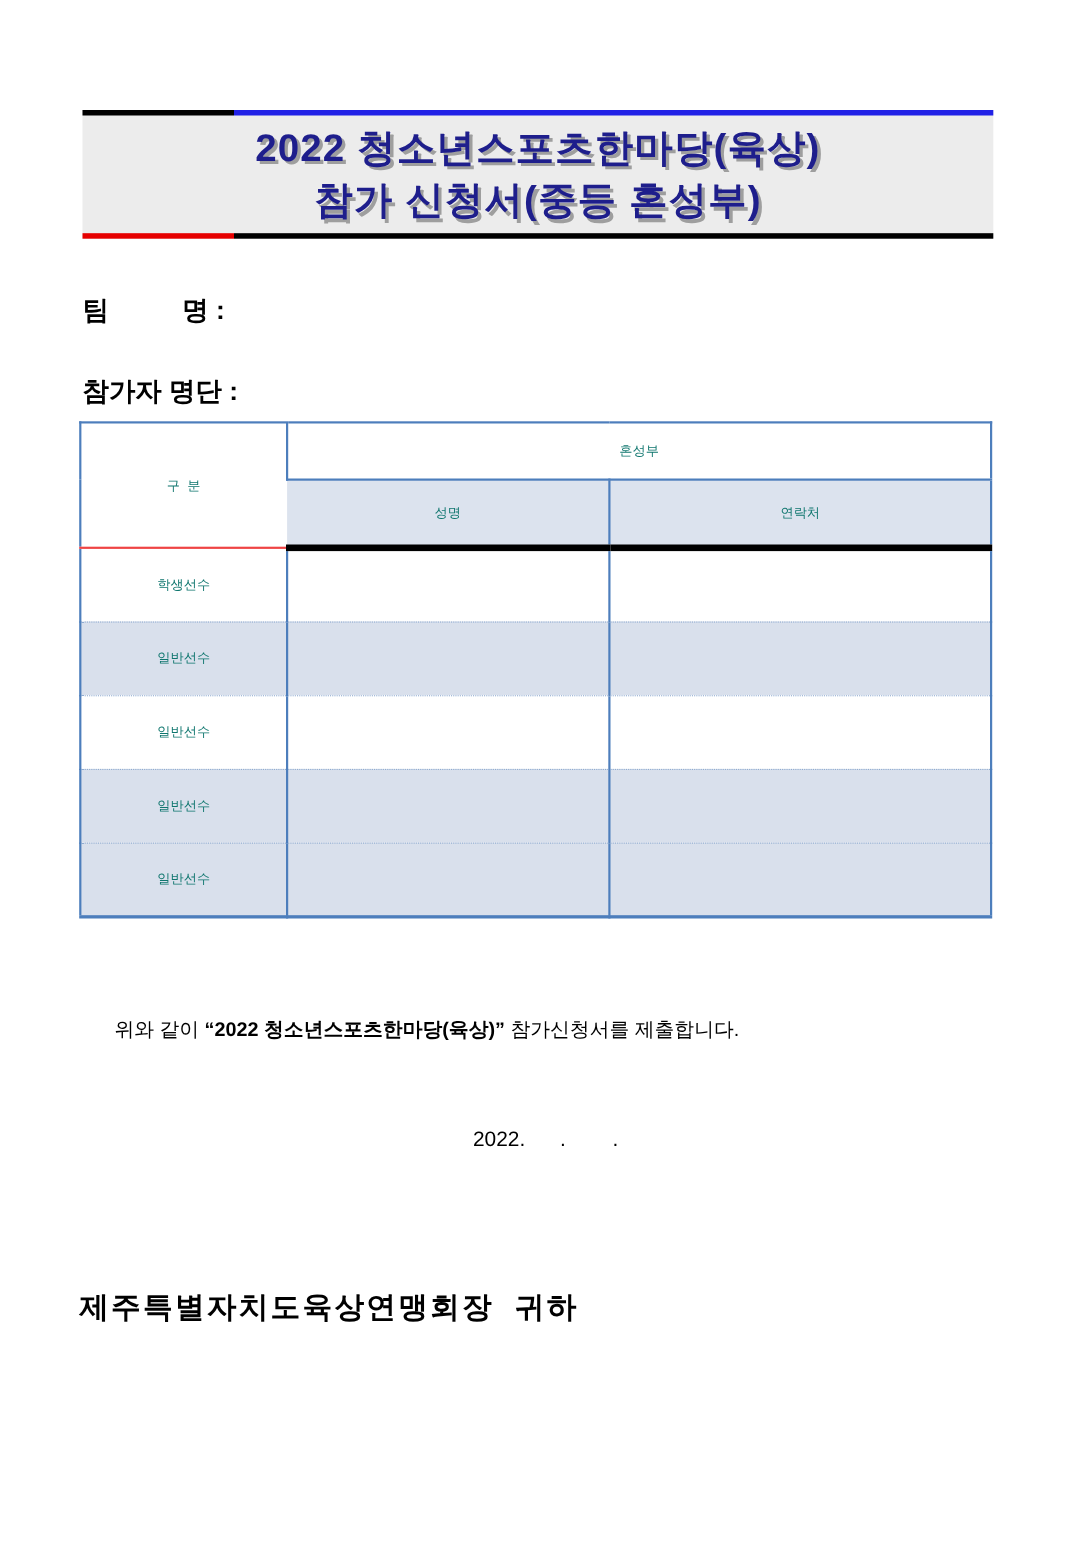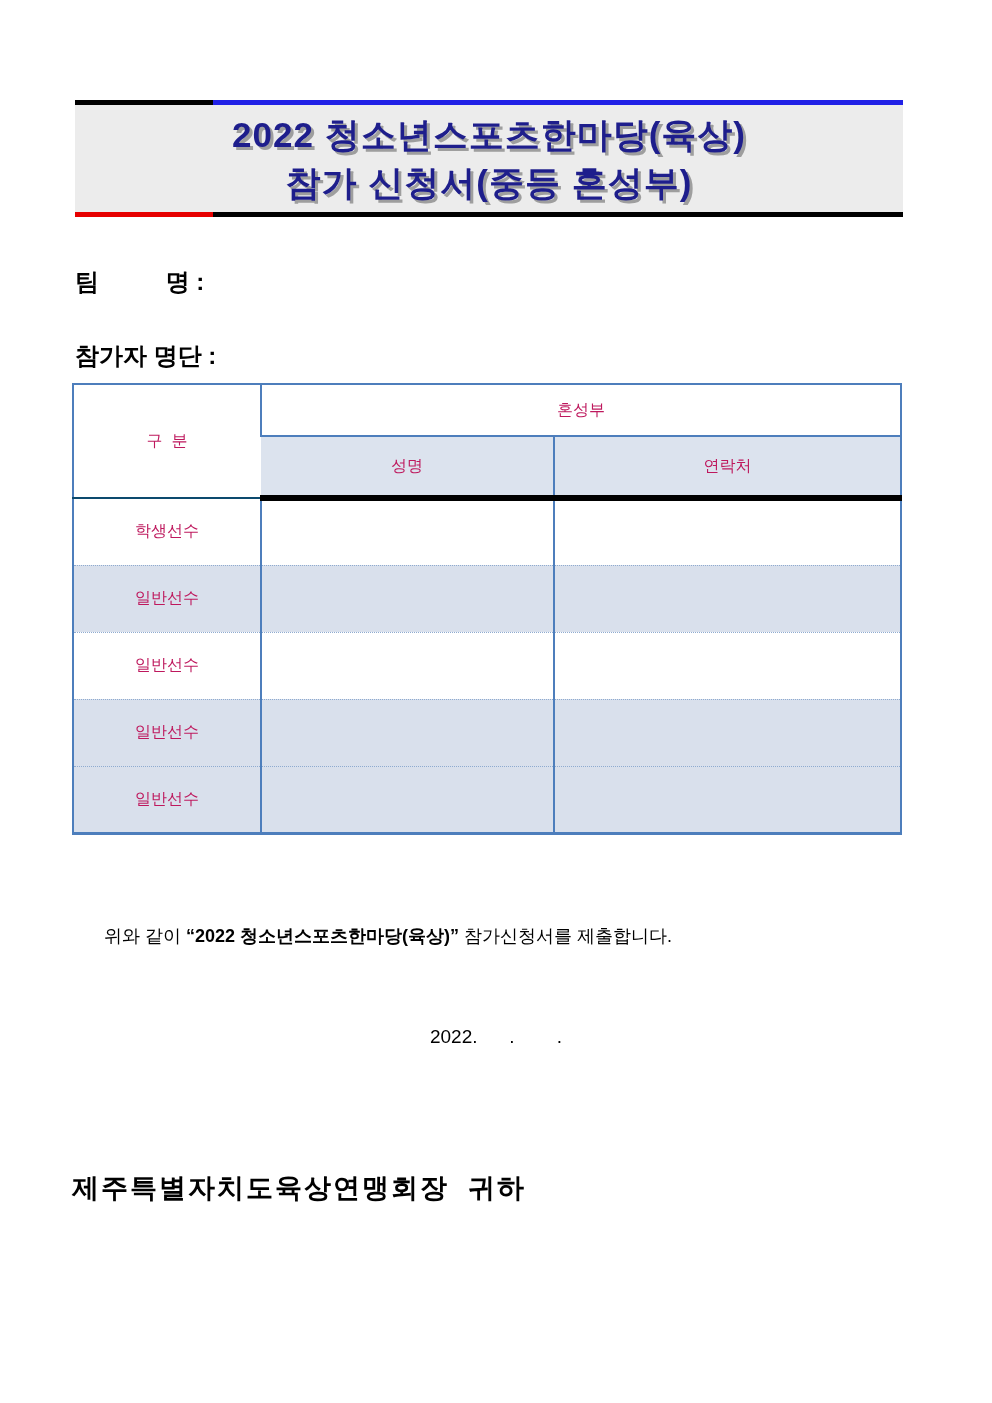--- a/index.html
+++ b/index.html
@@ -45,27 +45,27 @@
 
   
   .roster-table {
     position: absolute; left: 72px; top: 383px;
     width: 828px;
     border-collapse: collapse;
     table-layout: fixed;
   }
   .roster-table td {
     text-align: center; vertical-align: middle;
-    font-size: 16px; color: #be185d;
+    font-size: 12px; color: #0f766e;
   }
   .roster-table { border: 2px solid #4d7ebc; border-bottom-width: 3px; }
   .roster-table td { border-left: 2px solid #4d7ebc; }
   .roster-table td:first-child { border-left: none; }
   tr.hdrA td.group { height: 52px; background: #ffffff; border-bottom: 2px solid #4d7ebc; }
-  tr.hdrA td.cat   { background: #ffffff; white-space: pre; border-bottom: 2px solid #0c4a6e; }
+  tr.hdrA td.cat   { background: #ffffff; white-space: pre; border-bottom: 2px solid #ef4444; }
   tr.hdrB td.sub   { height: 62px; background: #dce3ee; border-bottom: 6px solid #000000; }
   tr.row td { height: 67px; border-top: 1px dotted #8fabd0; background: #ffffff; }
   tr.row.shaded td { background: #d9e0ec; }
 
   
   .statement {
     position: absolute; left: 104px; top: 924px;
     font-size: 18px; white-space: pre;
   }
   .statement .bold { font-weight: bold; }

